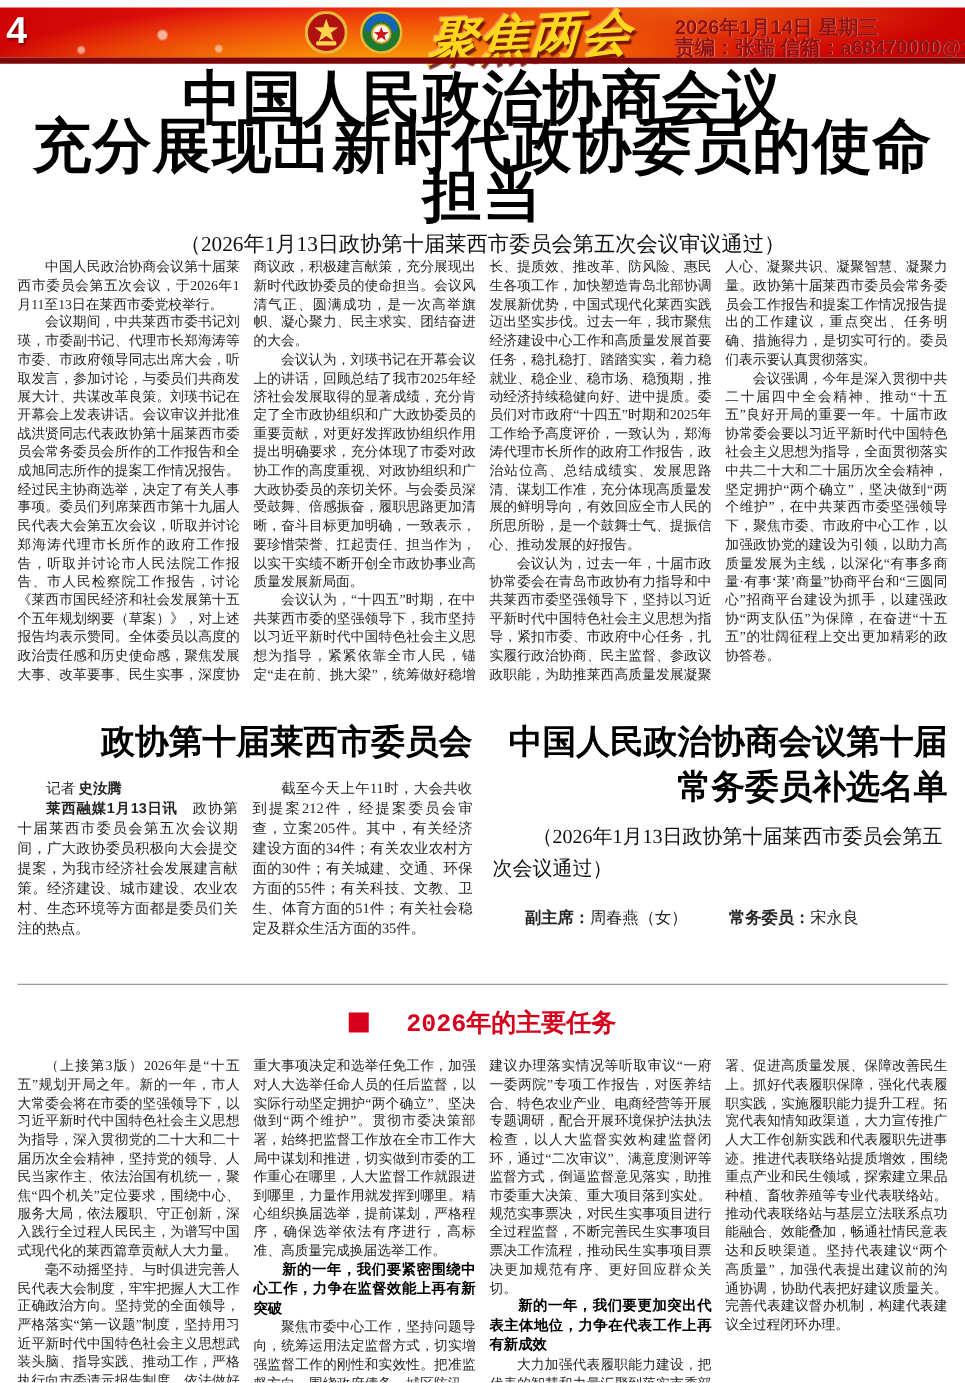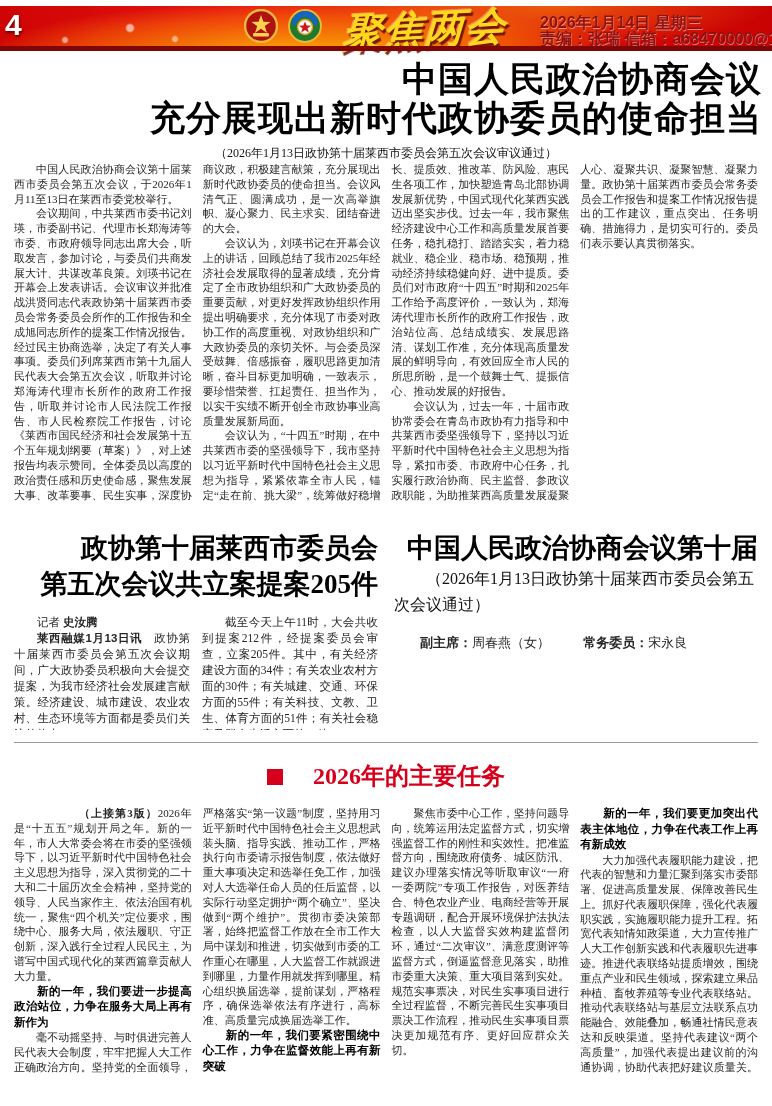--- a/index.html
+++ b/index.html
@@ -20,53 +20,53 @@
   .emblems{position:absolute;left:244px;top:3px;display:flex;gap:10px;}
   .emblem{width:34px;height:34px;display:block;}
   .masthead{position:absolute;left:342px;top:-4px;font-family:"Liberation Sans",sans-serif;
             font-weight:900;font-style:italic;font-size:40px;letter-spacing:1px;color:#ffd71c;
             text-shadow:2px 3px 1px rgba(96,10,0,.85),-1px -1px 0 rgba(255,255,255,.35);
             transform:rotate(-3deg) skewX(-6deg);white-space:nowrap;}
   .banner-meta{position:absolute;left:540px;top:9px;font-family:"Liberation Sans",sans-serif;
                font-size:16px;font-weight:bold;color:#8f1212;line-height:16px;
                text-shadow:.5px .5px 0 rgba(255,255,255,.45);white-space:nowrap;}
   
-  .main-headline{margin:14px 10px 0;text-align:right;font-weight:bold;
-                 font-size:35px;line-height:39px;color:#000;letter-spacing:1px;}
-  .main-subtitle{margin-top:7px;text-align:center;font-size:12px;color:#111;}
+  .main-headline{margin:14px 10px 0;text-align:center;font-weight:bold;
+                 font-size:47px;line-height:39px;color:#000;letter-spacing:1px;}
+  .main-subtitle{margin-top:7px;text-align:center;font-size:17px;color:#111;}
   .main-body{margin:0 14px 0;height:352px;overflow:hidden;
              column-count:4;column-gap:11px;column-fill:auto;
              font-size:11px;line-height:14.8px;text-align:justify;}
   .main-body p{margin:0;text-indent:2em;}
   
   .middle{display:flex;gap:16px;margin:16px 14px 0;height:200px;overflow:hidden;}
   .mid-col{flex:1;min-width:0;}
   .mid-headline{text-align:right;font-weight:bold;font-size:27px;line-height:36px;color:#000;}
   .mid-body{margin-top:12px;height:128px;overflow:hidden;column-count:2;column-gap:12px;column-fill:auto;
             font-size:11.5px;line-height:16px;text-align:justify;}
   .mid-body p{margin:0;text-indent:2em;}
   .byline{margin:0 0 0 0;text-indent:2em;font-size:11.5px;}
   .byline b{font-family:"Liberation Sans",sans-serif;}
   .mid-body .lead{font-weight:bold;font-family:"Liberation Sans",sans-serif;}
-  .by-subtitle{margin-top:0;font-size:16px;line-height:26px;text-indent:2em;color:#111;}
+  .by-subtitle{margin-top:10px;font-size:16px;line-height:26px;text-indent:2em;color:#111;}
   .roles{margin-top:16px;display:flex;font-size:13px;}
   .role-entry{white-space:nowrap;}
   .role-entry.first{width:52%;padding-left:26px;box-sizing:border-box;}
   .role-label{font-weight:bold;font-family:"Liberation Sans",sans-serif;}
   
   .divider{margin:12px 14px 0;border-top:1px solid #9a9a9a;}
   .tasks-title{margin-top:17px;text-align:center;color:#d6001c;
-               font-family:Liberation Serif, serif;font-weight:bold;font-size:24px;}
+               font-family:Liberation Mono, monospace;font-weight:bold;font-size:20px;}
   .red-square{display:inline-block;width:16px;height:16px;background:#d6001c;
               margin-right:30px;vertical-align:-1px;}
   .tasks-body{margin:14px 14px 0;height:272px;overflow:hidden;
               column-count:4;column-gap:11px;column-fill:auto;
               font-size:11px;line-height:14.8px;text-align:justify;}
   .tasks-body p{margin:0;text-indent:2em;}
-  .tasks-body .lead{font-weight:bold;margin-left:43px;}
+  .tasks-body .lead{font-weight:normal;}
   .task-subhead{margin:2px 0;text-indent:2em;font-family:"Liberation Sans",sans-serif;
                 font-weight:bold;font-size:11.5px;line-height:15.5px;color:#000;text-align:justify;}
 </style>
 </head>
 <body>
 
 <div class="page">
 
   <div class="banner">
     <div class="page-num">4</div>
@@ -95,60 +95,60 @@
       <div>中国人民政治协商会议</div>
       <div>充分展现出新时代政协委员的使命担当</div>
     </div>
     <div class="main-subtitle">（2026年1月13日政协第十届莱西市委员会第五次会议审议通过）</div>
     <div class="main-body">
       <p>中国人民政治协商会议第十届莱西市委员会第五次会议，于2026年1月11至13日在莱西市委党校举行。</p>
       <p>会议期间，中共莱西市委书记刘瑛，市委副书记、代理市长郑海涛等市委、市政府领导同志出席大会，听取发言，参加讨论，与委员们共商发展大计、共谋改革良策。刘瑛书记在开幕会上发表讲话。会议审议并批准战洪贤同志代表政协第十届莱西市委员会常务委员会所作的工作报告和全成旭同志所作的提案工作情况报告。经过民主协商选举，决定了有关人事事项。委员们列席莱西市第十九届人民代表大会第五次会议，听取并讨论郑海涛代理市长所作的政府工作报告，听取并讨论市人民法院工作报告、市人民检察院工作报告，讨论《莱西市国民经济和社会发展第十五个五年规划纲要（草案）》，对上述报告均表示赞同。全体委员以高度的政治责任感和历史使命感，聚焦发展大事、改革要事、民生实事，深度协商议政，积极建言献策，充分展现出新时代政协委员的使命担当。会议风清气正、圆满成功，是一次高举旗帜、凝心聚力、民主求实、团结奋进的大会。</p>
       <p>会议认为，刘瑛书记在开幕会议上的讲话，回顾总结了我市2025年经济社会发展取得的显著成绩，充分肯定了全市政协组织和广大政协委员的重要贡献，对更好发挥政协组织作用提出明确要求，充分体现了市委对政协工作的高度重视、对政协组织和广大政协委员的亲切关怀。与会委员深受鼓舞、倍感振奋，履职思路更加清晰，奋斗目标更加明确，一致表示，要珍惜荣誉、扛起责任、担当作为，以实干实绩不断开创全市政协事业高质量发展新局面。</p>
       <p>会议认为，“十四五”时期，在中共莱西市委的坚强领导下，我市坚持以习近平新时代中国特色社会主义思想为指导，紧紧依靠全市人民，锚定“走在前、挑大梁”，统筹做好稳增长、提质效、推改革、防风险、惠民生各项工作，加快塑造青岛北部协调发展新优势，中国式现代化莱西实践迈出坚实步伐。过去一年，我市聚焦经济建设中心工作和高质量发展首要任务，稳扎稳打、踏踏实实，着力稳就业、稳企业、稳市场、稳预期，推动经济持续稳健向好、进中提质。委员们对市政府“十四五”时期和2025年工作给予高度评价，一致认为，郑海涛代理市长所作的政府工作报告，政治站位高、总结成绩实、发展思路清、谋划工作准，充分体现高质量发展的鲜明导向，有效回应全市人民的所思所盼，是一个鼓舞士气、提振信心、推动发展的好报告。</p>
       <p>会议认为，过去一年，十届市政协常委会在青岛市政协有力指导和中共莱西市委坚强领导下，坚持以习近平新时代中国特色社会主义思想为指导，紧扣市委、市政府中心任务，扎实履行政治协商、民主监督、参政议政职能，为助推莱西高质量发展凝聚人心、凝聚共识、凝聚智慧、凝聚力量。政协第十届莱西市委员会常务委员会工作报告和提案工作情况报告提出的工作建议，重点突出、任务明确、措施得力，是切实可行的。委员们表示要认真贯彻落实。</p>
+      <p>会议强调，今年是深入贯彻中共二十届四中全会精神、推动“十五五”良好开局的重要一年。十届市政协常委会要以习近平新时代中国特色社会主义思想为指导，全面贯彻落实中共二十大和二十届历次全会精神，坚定拥护“两个确立”，坚决做到“两个维护”，在中共莱西市委坚强领导下，聚焦市委、市政府中心工作，以加强政协党的建设为引领，以助力高质量发展为主线，以深化“有事多商量·有事‘莱’商量”协商平台和“三圆同心”招商平台建设为抓手，以建强政协“两支队伍”为保障，在奋进“十五五”的壮阔征程上交出更加精彩的政协答卷。</p>
 
     </div>
   </div>
 
   <div class="middle">
 
     <div class="mid-col">
       <div class="mid-headline">
         <div>政协第十届莱西市委员会</div>
-        <div>第五次会议共立案提案205件</div>
       </div>
       <div class="mid-body">
         <p class="byline"><span>记者 </span><b>史汝腾</b></p>
         <p><span class="lead">莱西融媒1月13日讯</span><span>　政协第十届莱西市委员会第五次会议期间，广大政协委员积极向大会提交提案，为我市经济社会发展建言献策。经济建设、城市建设、农业农村、生态环境等方面都是委员们关注的热点。</span></p>
         <p>截至今天上午11时，大会共收到提案212件，经提案委员会审查，立案205件。其中，有关经济建设方面的34件；有关农业农村方面的30件；有关城建、交通、环保方面的55件；有关科技、文教、卫生、体育方面的51件；有关社会稳定及群众生活方面的35件。</p>
       </div>
     </div>
 
     <div class="mid-col">
       <div class="mid-headline">
         <div>中国人民政治协商会议第十届</div>
+        <div>常务委员补选名单</div>
       </div>
       <div class="by-subtitle">（2026年1月13日政协第十届莱西市委员会第五次会议通过）</div>
       <div class="roles">
         <div class="role-entry first"><span class="role-label">副主席：</span><span>周春燕（女）</span></div>
         <div class="role-entry"><span class="role-label">常务委员：</span><span>宋永良</span></div>
       </div>
     </div>
 
   </div>
 
   <div class="divider"></div>
 
   <div>
     <div class="tasks-title">
       <span class="red-square"></span><span>2026年的主要任务</span>
     </div>
     <div class="tasks-body">
       <p><span class="lead">（上接第3版）</span><span>2026年是“十五五”规划开局之年。新的一年，市人大常委会将在市委的坚强领导下，以习近平新时代中国特色社会主义思想为指导，深入贯彻党的二十大和二十届历次全会精神，坚持党的领导、人民当家作主、依法治国有机统一，聚焦“四个机关”定位要求，围绕中心、服务大局，依法履职、守正创新，深入践行全过程人民民主，为谱写中国式现代化的莱西篇章贡献人大力量。</span></p>
-      <p class="task-subhead">新的一年，我们要进一步提高政治站位，力争在服务大局上再有新作为</p>
       <p>毫不动摇坚持、与时俱进完善人民代表大会制度，牢牢把握人大工作正确政治方向。坚持党的全面领导，严格落实“第一议题”制度，坚持用习近平新时代中国特色社会主义思想武装头脑、指导实践、推动工作，严格执行向市委请示报告制度，依法做好重大事项决定和选举任免工作，加强对人大选举任命人员的任后监督，以实际行动坚定拥护“两个确立”、坚决做到“两个维护”。贯彻市委决策部署，始终把监督工作放在全市工作大局中谋划和推进，切实做到市委的工作重心在哪里，人大监督工作就跟进到哪里，力量作用就发挥到哪里。精心组织换届选举，提前谋划，严格程序，确保选举依法有序进行，高标准、高质量完成换届选举工作。</p>
       <p class="task-subhead">新的一年，我们要紧密围绕中心工作，力争在监督效能上再有新突破</p>
       <p>聚焦市委中心工作，坚持问题导向，统筹运用法定监督方式，切实增强监督工作的刚性和实效性。把准监督方向，围绕政府债务、城区防汛、建议办理落实情况等听取审议“一府一委两院”专项工作报告，对医养结合、特色农业产业、电商经营等开展专题调研，配合开展环境保护法执法检查，以人大监督实效构建监督闭环，通过“二次审议”、满意度测评等监督方式，倒逼监督意见落实，助推市委重大决策、重大项目落到实处。规范实事票决，对民生实事项目进行全过程监督，不断完善民生实事项目票决工作流程，推动民生实事项目票决更加规范有序、更好回应群众关切。</p>
       <p class="task-subhead">新的一年，我们要更加突出代表主体地位，力争在代表工作上再有新成效</p>
       <p>大力加强代表履职能力建设，把代表的智慧和力量汇聚到落实市委部署、促进高质量发展、保障改善民生上。抓好代表履职保障，强化代表履职实践，实施履职能力提升工程。拓宽代表知情知政渠道，大力宣传推广人大工作创新实践和代表履职先进事迹。推进代表联络站提质增效，围绕重点产业和民生领域，探索建立果品种植、畜牧养殖等专业代表联络站。推动代表联络站与基层立法联系点功能融合、效能叠加，畅通社情民意表达和反映渠道。坚持代表建议“两个高质量”，加强代表提出建议前的沟通协调，协助代表把好建议质量关。完善代表建议督办机制，构建代表建议全过程闭环办理。</p>
 
     </div>
   </div>
 
 </div>

